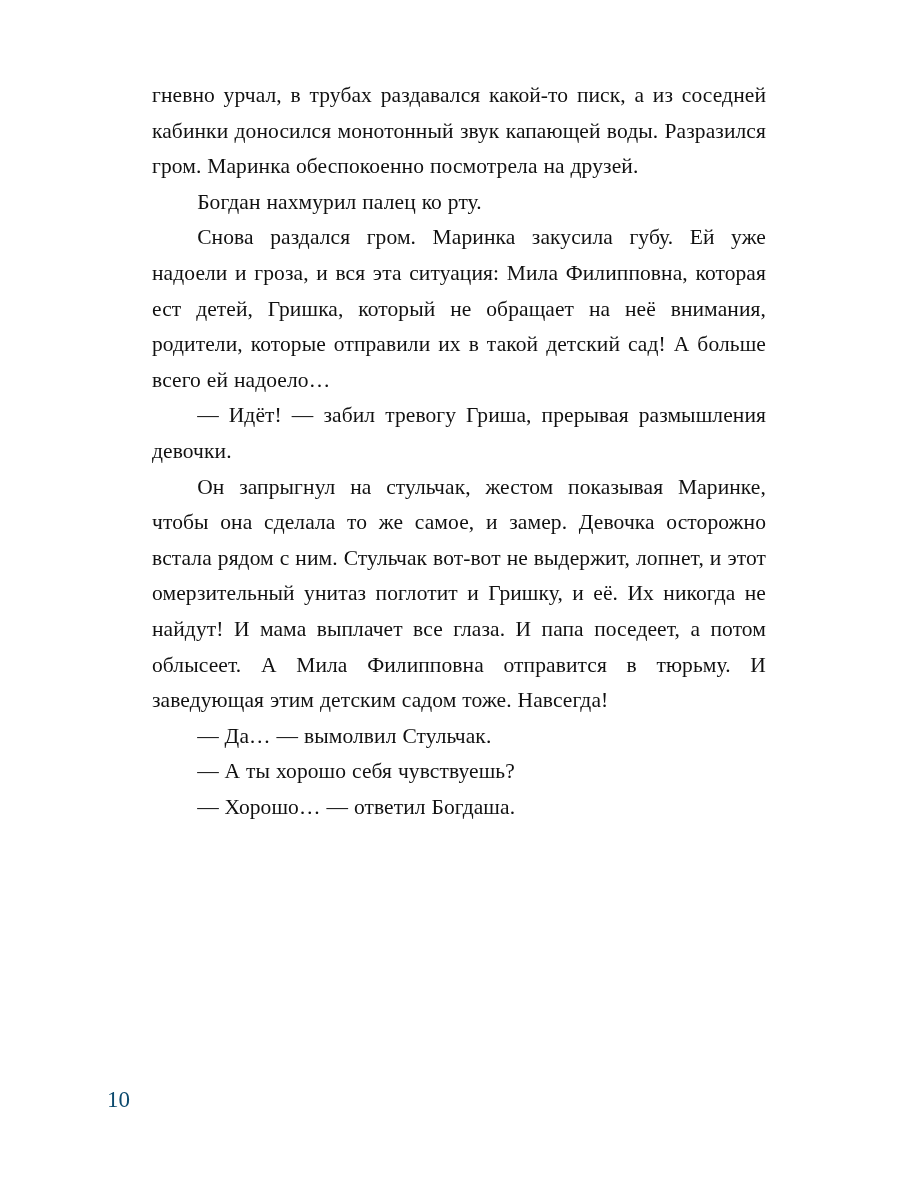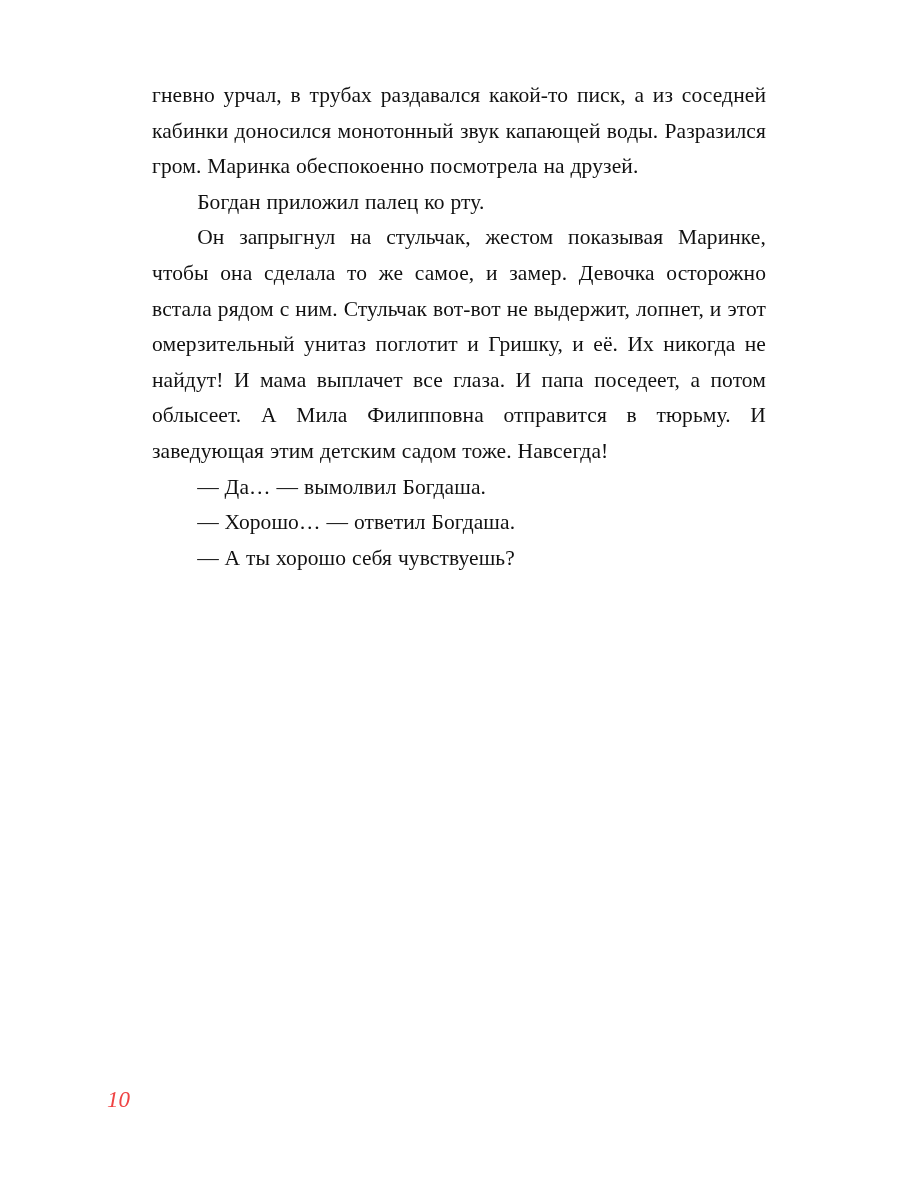--- a/index.html
+++ b/index.html
@@ -40,33 +40,34 @@
   }
   p.indent {
     text-indent: 2.1em;
   }
   .page-number {
     position: absolute;
     left: 107px;
     top: 1082px;
     font-size: 23px;
     line-height: 35.6px;
-    color: #ef4444;
-    font-style: italic;
+    color: #0c4a6e;
   }
 </style>
 </head>
 <body>
 
 <div class="page">
 
   <div class="text-column">
     <p class="para">гневно урчал, в трубах раздавался какой-то писк, а из соседней кабинки доносился монотонный звук капающей воды. Разразился гром. Маринка обеспокоенно посмотрела на друзей.</p>
-    <p class="para indent">Богдан приложил палец ко рту.</p>
+    <p class="para indent">Богдан нахмурил палец ко рту.</p>
+    <p class="para indent">Снова раздался гром. Маринка закусила губу. Ей уже надоели и гроза, и вся эта ситуация: Мила Филипповна, которая ест детей, Гришка, который не обращает на неё внимания, родители, которые отправили их в такой детский сад! А больше всего ей надоело…</p>
+    <p class="para indent">— Идёт! — забил тревогу Гриша, прерывая размышления девочки.</p>
     <p class="para indent">Он запрыгнул на стульчак, жестом показывая Маринке, чтобы она сделала то же самое, и замер. Девочка осторожно встала рядом с ним. Стульчак вот-вот не выдержит, лопнет, и этот омерзительный унитаз поглотит и Гришку, и её. Их никогда не найдут! И мама выплачет все глаза. И папа поседеет, а потом облысеет. А Мила Филипповна отправится в тюрьму. И заведующая этим детским садом тоже. Навсегда!</p>
-    <p class="para indent">— Да… — вымолвил Богдаша.</p>
+    <p class="para indent">— Да… — вымолвил Стульчак.</p>
+    <p class="para indent">— А ты хорошо себя чувствуешь?</p>
     <p class="para indent">— Хорошо… — ответил Богдаша.</p>
-    <p class="para indent">— А ты хорошо себя чувствуешь?</p>
   </div>
 
   <div class="page-number">10</div>
 
 </div>
 
 </body></html>

